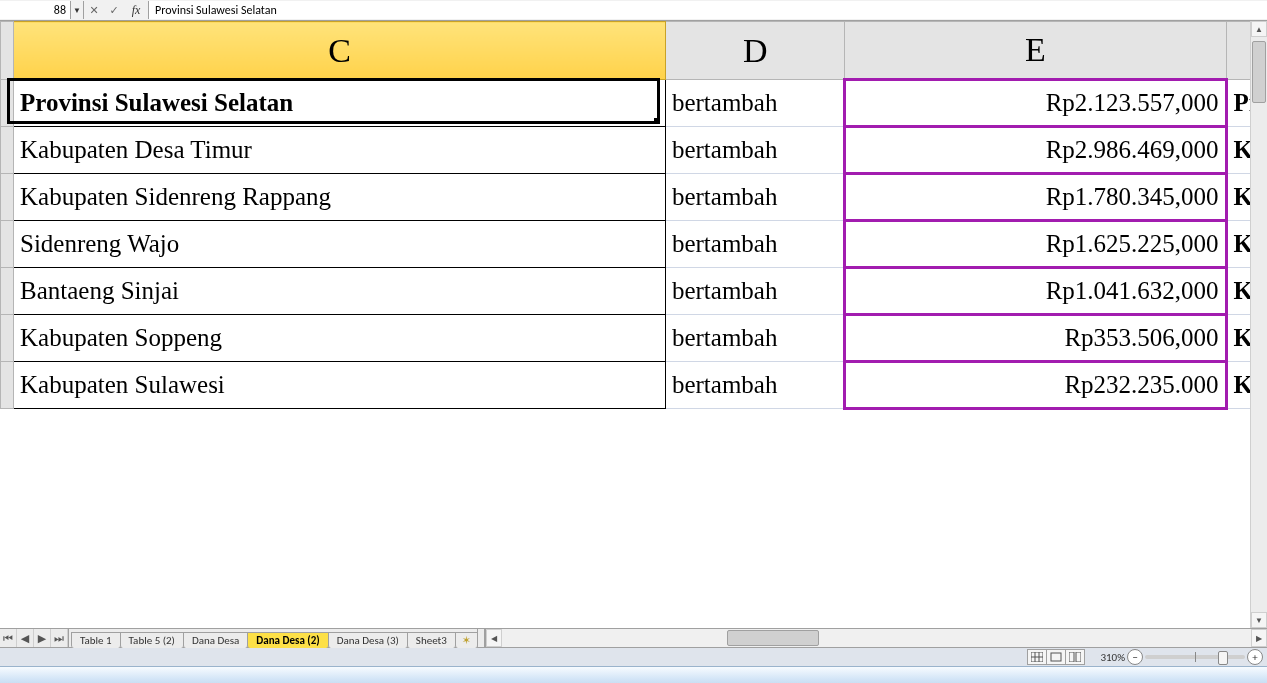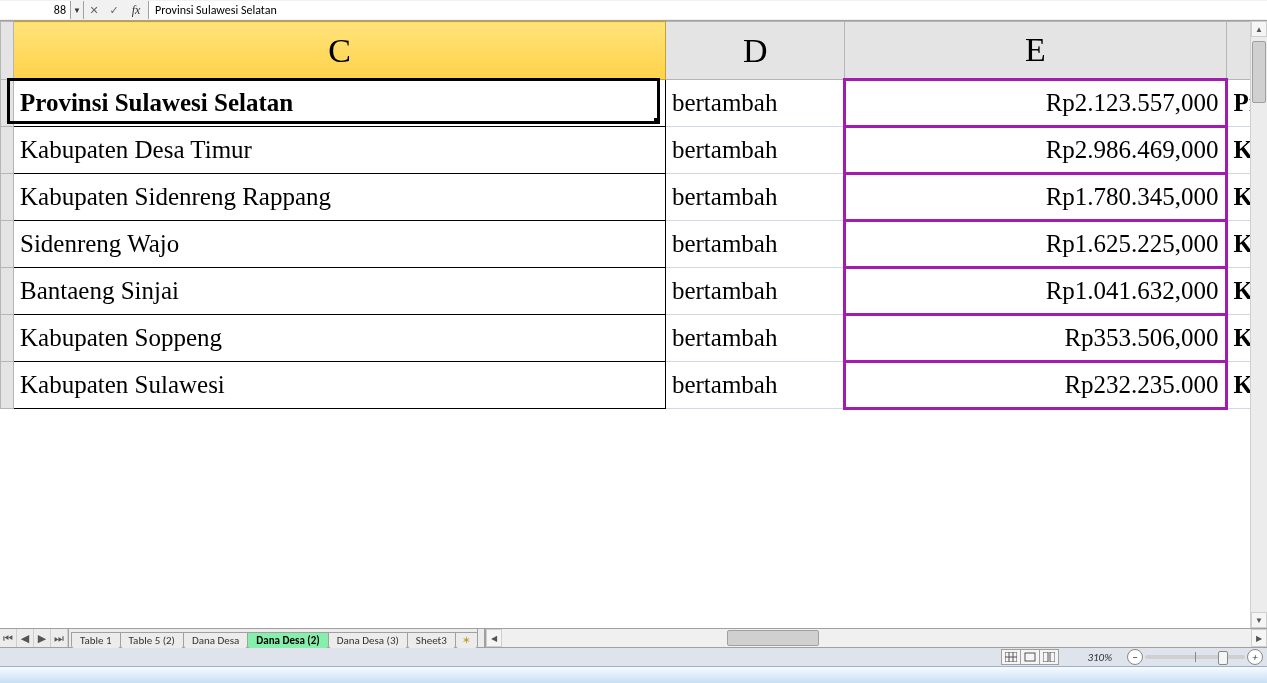--- a/index.html
+++ b/index.html
@@ -149,21 +149,21 @@
     border:1px solid #a0a0a0;
     border-bottom:none;
     background:#ececec;
     color:#333;
     margin-right:-1px;
     position:relative;
     top:1px;
     border-radius: 0 0 3px 3px;
   }
   .tab.active {
-    background:#86efac;
+    background:#fde047;
     font-weight:bold;
     color:#000;
     z-index:2;
   }
   .tab.new {
     padding:1px 6px;
     color:#bfa12f;
   }
   .tab-split {
     width:6px;
@@ -197,22 +197,21 @@
   .status-bar{
     display:flex;
     align-items:center;
     justify-content:flex-end;
     height:18px;
     background:#dfe4ec;
     border-top:1px solid #a0a0a0;
     font-size:11px;
     color:#333;
     padding-right:4px;
-    gap:15px;
-    font-style:italic;
+    gap:2px;
   }
   .vm-btns{display:flex;border:1px solid #a0a0a0;}
   .vm-btn{
     width:18px;height:14px;
     display:flex;align-items:center;justify-content:center;
     border-right:1px solid #a0a0a0;background:#f5f5f5;
   }
   .vm-btn:last-child{border-right:none;}
   .vm-btn svg{display:block;}
   .zoom-label{min-width:38px;text-align:right;}

